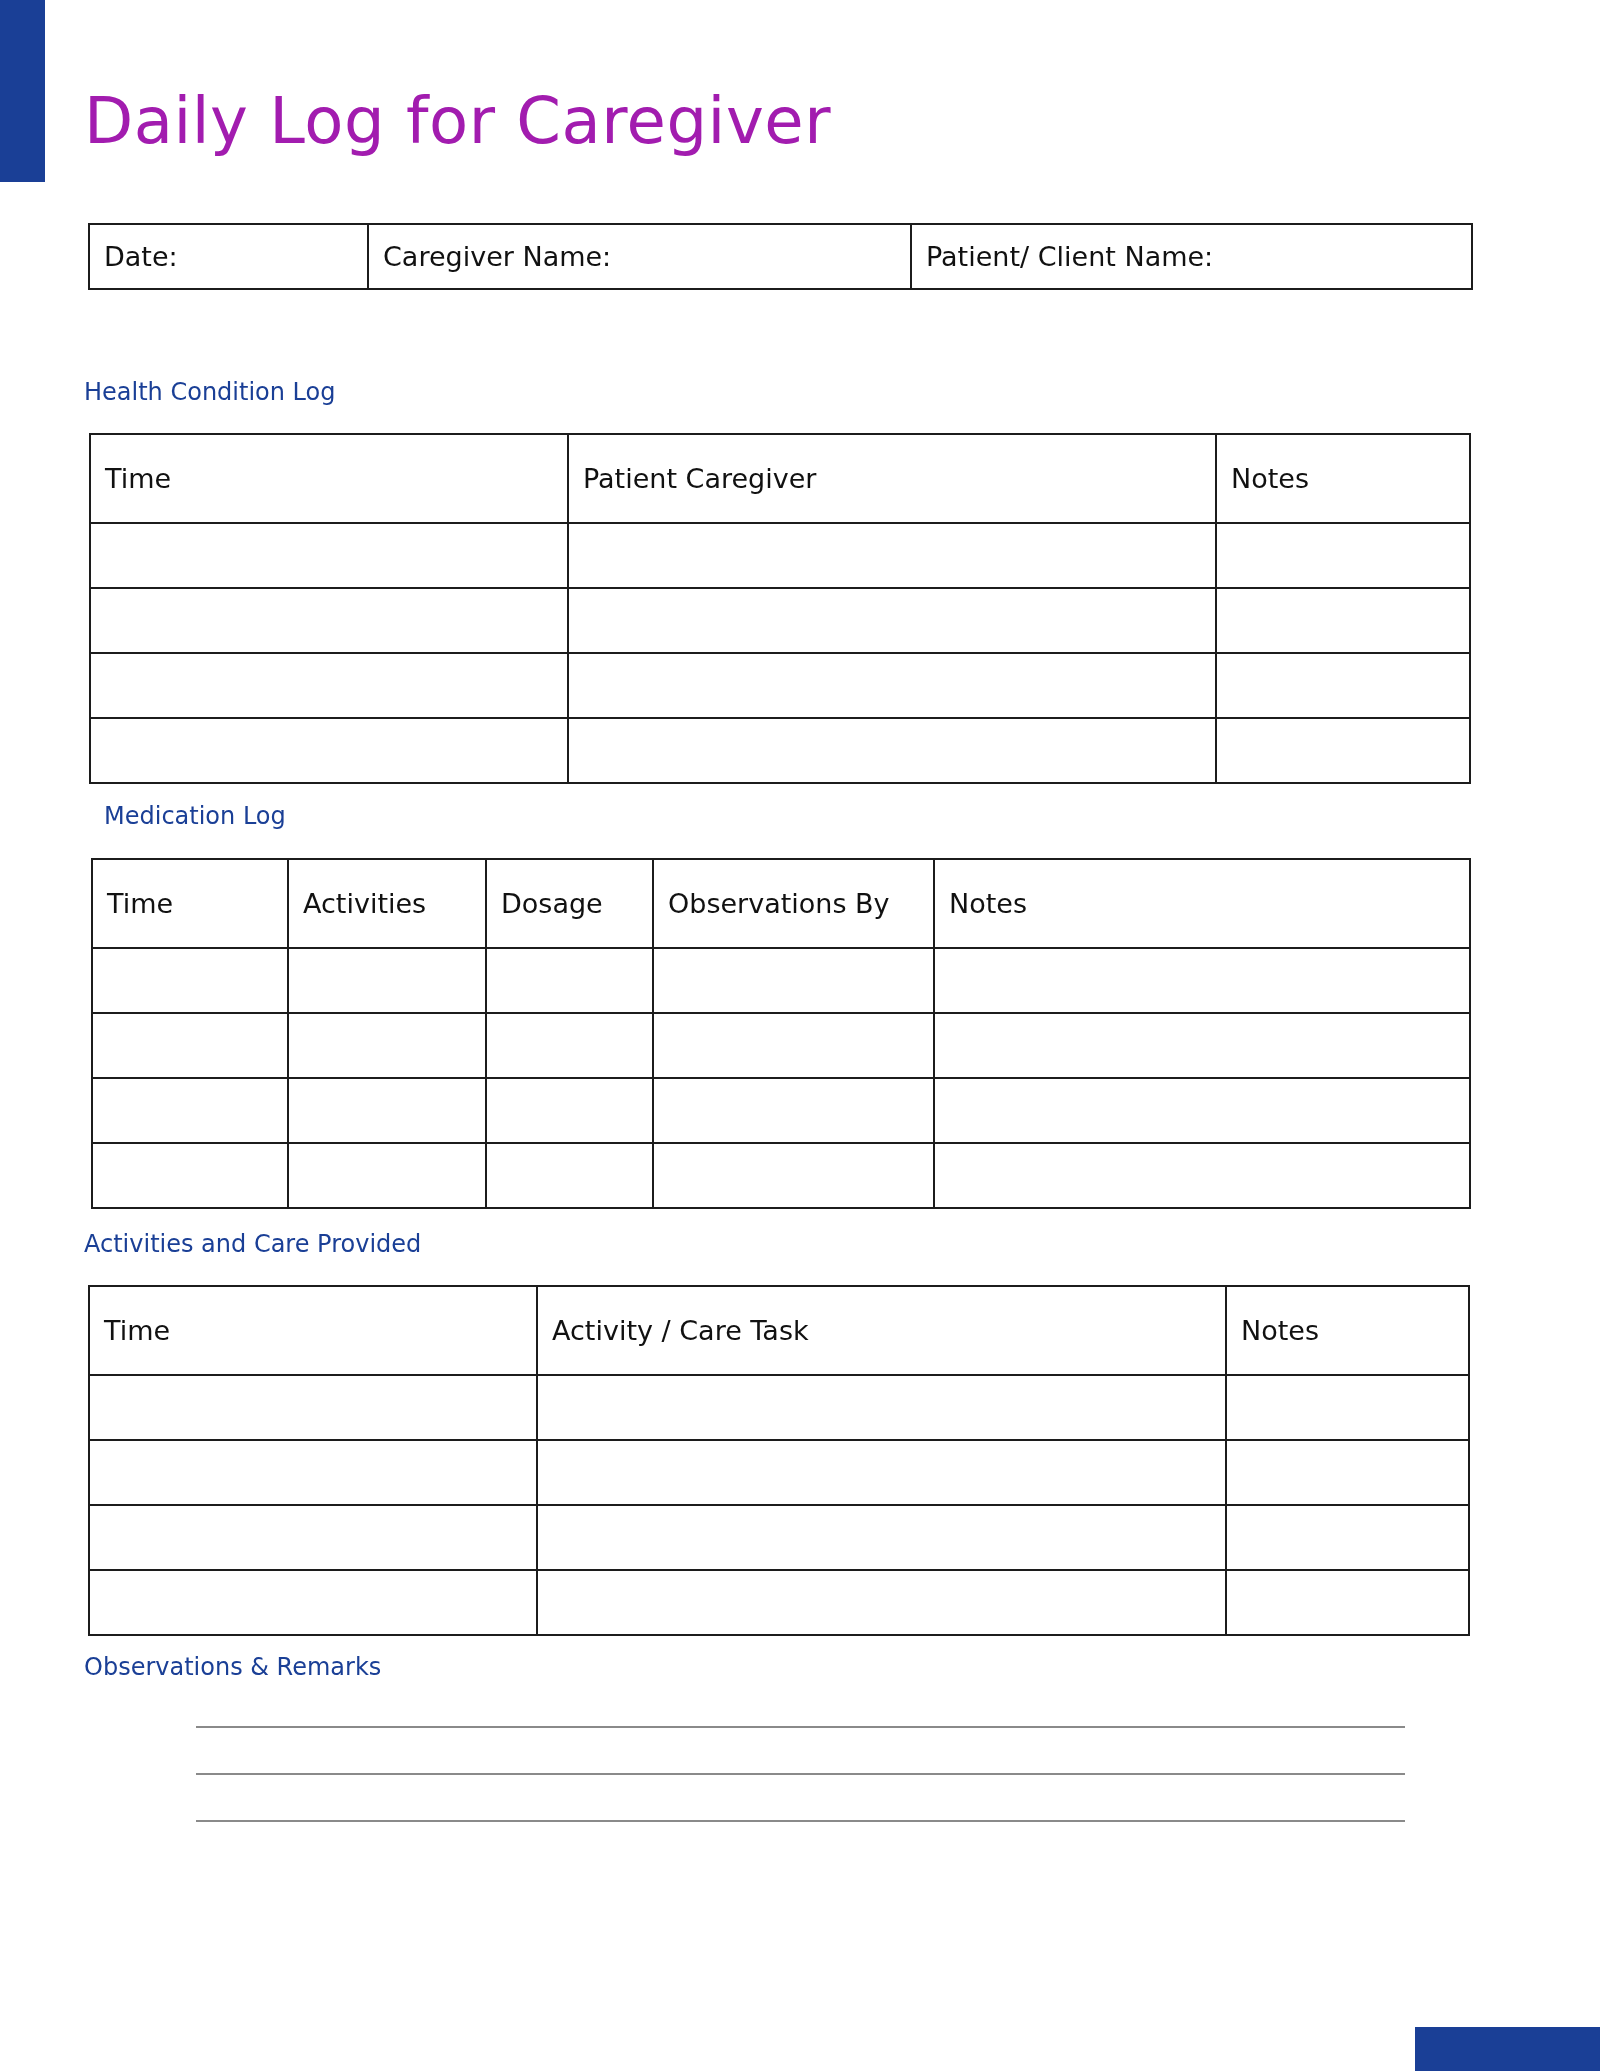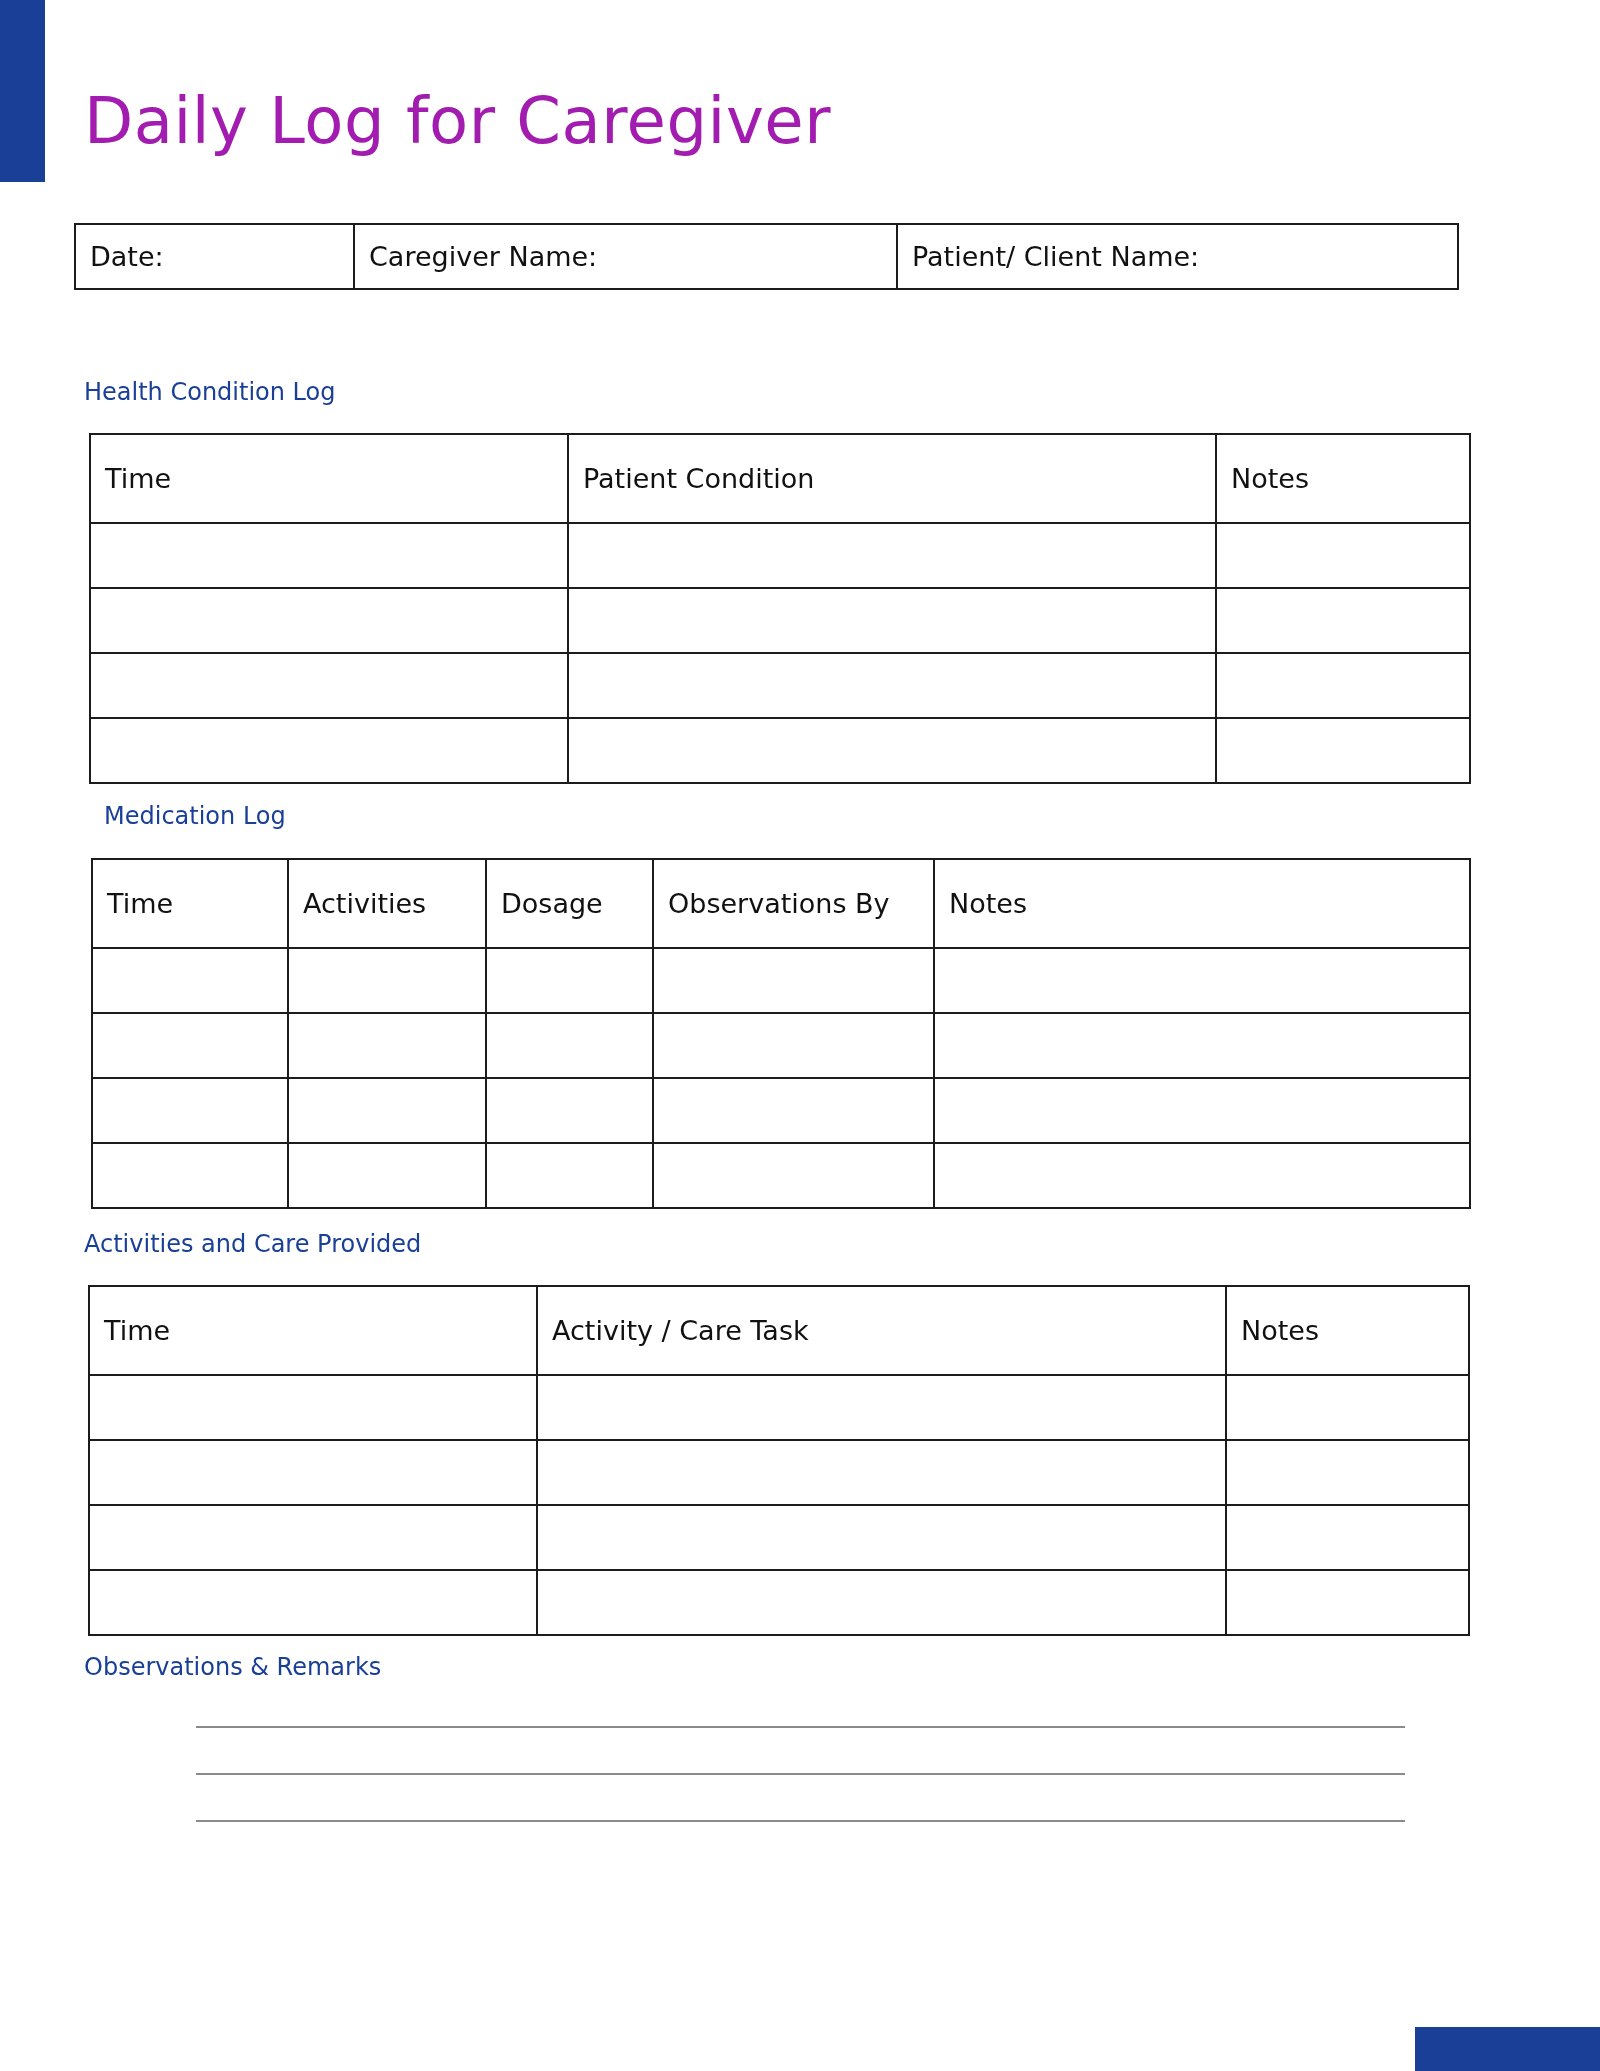--- a/index.html
+++ b/index.html
@@ -73,21 +73,21 @@
     }
   </style>
 </head>
 <body>
 
 <div class="accent-bar-top"></div>
 <div class="accent-block-bottom"></div>
 
 <h1 class="page-title">Daily Log for Caregiver</h1>
 
-<table class="grid info-table" style="left:74px; top:223px; width:1383px;border-radius:16px;">
+<table class="grid info-table" style="left:88px; top:223px; width:1383px;border-radius:16px;">
   <colgroup>
     <col style="width:279px">
     <col style="width:543px">
     <col style="width:561px">
   </colgroup>
   <tbody>
       <tr>
     <td><span>Date:</span></td>
     <td><span>Caregiver Name:</span></td>
     <td><span>Patient/ Client Name:</span></td>
@@ -98,21 +98,21 @@
 <div class="section-heading" style="top:380px;">Health Condition Log</div>
 <table class="grid" style="left:89px; top:433px; width:1380px;">
   <colgroup>
     <col style="width:478px">
     <col style="width:648px">
     <col style="width:254px">
   </colgroup>
   <thead>
     <tr>
       <th>Time</th>
-      <th>Patient Condition</th>
+      <th>Patient Caregiver</th>
       <th>Notes</th>
     </tr>
   </thead>
   <tbody>
     <tr>
         <td class="body-cell"></td>
         <td class="body-cell"></td>
         <td class="body-cell"></td>
       </tr>
     <tr>

